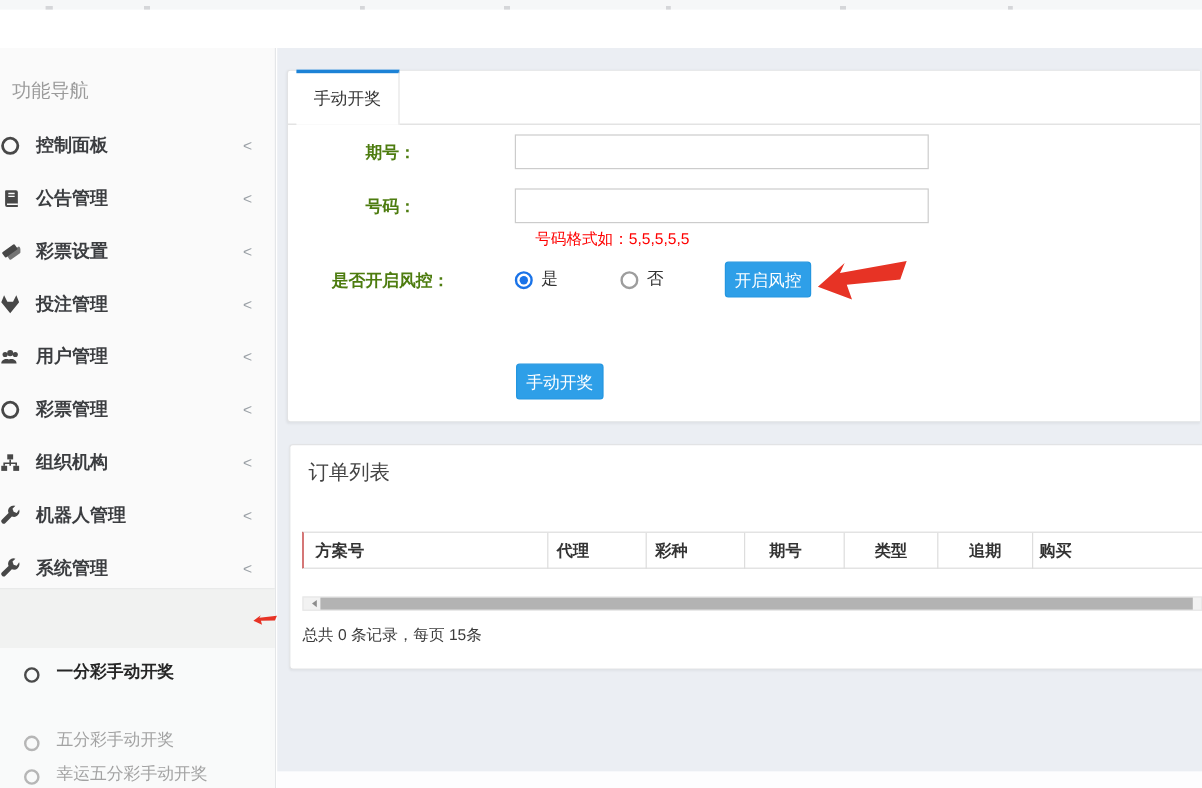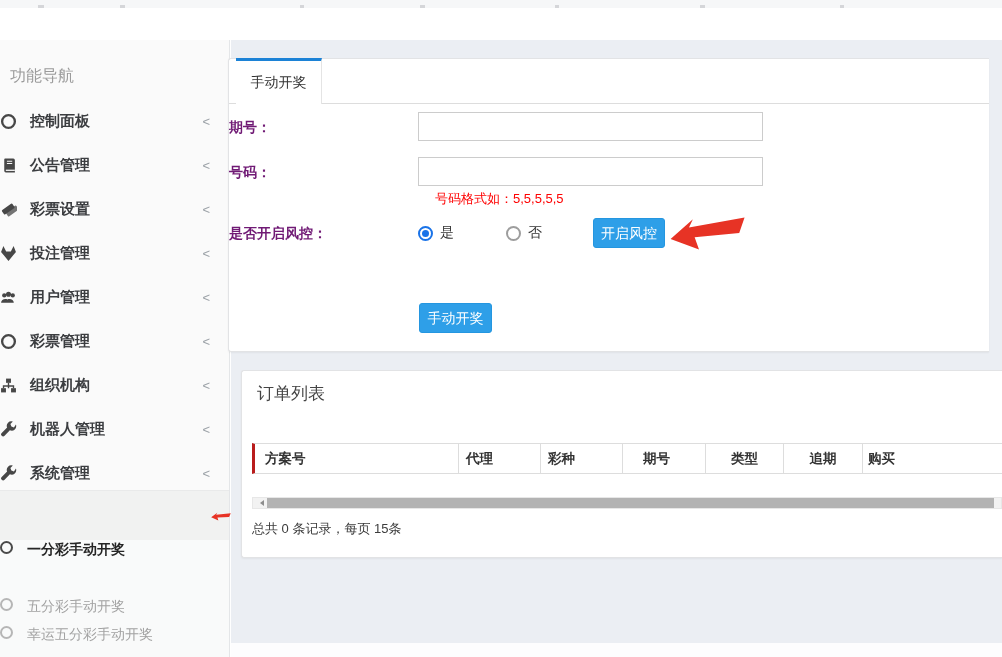--- a/index.html
+++ b/index.html
@@ -27,45 +27,45 @@
     align-items:center; cursor:pointer; }
   .side-item .ic { width:17px; height:17px; margin-right:13px; flex:0 0 17px; color:#474747; }
   .side-item .lbl { font-size:15px; font-weight:700; color:#3b3d40; }
   .side-item .chev { position:absolute; right:20px; color:#9aa0a6; font-size:13px;
     font-weight:400; line-height:1; }
   .chev.down { transform:rotate(-90deg); }
   .expanded-row-bg { position:absolute; left:0; top:450px; width:229px; height:50px;
     background:#f1f2f1; border-top:1px solid #e9eaea; }
   .submenu-bg { position:absolute; left:0; top:500px; width:229px; height:117px; background:#f9fafa; }
   .sub-item { position:absolute; left:0; width:230px; height:28px; display:flex;
-    align-items:flex-start; cursor:pointer; }
+    align-items:flex-end; padding-left:20px; cursor:pointer; }
   .sub-item .ring { width:13px; height:13px; border:2px solid #b6b6b6; border-radius:50%;
     margin-right:14px; flex:0 0 13px; }
   .sub-item .slbl { font-size:14px; color:#a2a2a2; }
   .sub-item.active .ring { border-color:#4a4a4a; }
   .sub-item.active .slbl { color:#262626; font-weight:700; }
 
   
   .content-bg { position:absolute; left:231px; top:40px; width:771px; height:603px; background:#ebeef3; }
   .bottom-strip { position:absolute; left:231px; top:643px; width:771px; height:14px; background:#fdfdfe; }
 
   .panel { position:absolute; background:#fff; border:1px solid #e2e3e5; border-right:none;
     border-radius:3px 0 0 3px; box-shadow:0 1px 2px rgba(0,0,0,.05); }
-  .form-panel   { left:228px; top:58px;  width:761px; height:294px; }
+  .form-panel   { left:239px; top:58px;  width:761px; height:294px; }
   .orders-panel { left:241px; top:370px; width:761px; height:188px; }
 
   
   .tabbar { position:absolute; left:0; top:0; width:100%; height:45px; border-bottom:1px solid #ddd; }
   .tab-active { position:absolute; left:7px; top:-1px; width:86px; height:46px; background:#fff;
     border-top:3px solid #1c82d6; border-right:1px solid #e4e4e4; text-align:center;
     line-height:42px; font-size:14px; color:#333; cursor:pointer; }
 
   
   .f-label { position:absolute; left:0; width:171px; height:30px; line-height:30px;
-    text-align:left; font-size:14px; font-weight:700; color:#701a75; }
+    text-align:center; font-size:14px; font-weight:700; color:#4d7c0f; }
   .f-input { position:absolute; left:189px; width:345px; height:29px; border:1px solid #ccc;
     background:#fff; font-size:14px; padding:0 8px; color:#333; outline:none; }
   .hint { position:absolute; left:206px; top:131px; font-size:13px; color:#fe0202; }
   .radio-wrap { position:absolute; top:159px; height:30px; display:flex; align-items:center;
     cursor:pointer; }
   .radio { width:15px; height:15px; border-radius:50%; margin-right:7px; position:relative; }
   .radio.on { border:2px solid #1a73e8; }
   .radio.on::after { content:""; position:absolute; left:2px; top:2px; width:7px; height:7px;
     border-radius:50%; background:#1a73e8; }
   .radio.off { border:2px solid #9d9d9d; background:#fff; }
@@ -76,21 +76,21 @@
   .btn-risk   { left:364px; top:159px; width:72px; }
   .btn-submit { left:190px; top:244px; width:73px; }
 
   
   .arrow1 { position:absolute; left:440px; top:156px; width:78px; height:36px; transform:rotate(2deg); }
   .arrow2 { position:absolute; left:211px; top:511px; width:20px; height:11px; transform:rotate(6deg); }
 
   
   .orders-title { position:absolute; left:15px; top:11px; font-size:17px; color:#444; }
   .thead { position:absolute; left:10px; top:72px; right:0; height:31px; display:flex;
-    border-top:1px solid #ddd; border-bottom:1px solid #ddd; border-left:3px solid #b91c1c; }
+    border-top:1px solid #ddd; border-bottom:1px solid #ddd; border-left:1px solid #b91c1c; }
   .th { height:30px; line-height:30px; font-size:13.5px; font-weight:700; color:#333;
     border-right:1px solid #ddd; padding-left:7px; overflow:hidden; white-space:nowrap; }
   .th.c { text-align:center; padding-left:0; }
   .th:last-child { border-right:none; flex:1 1 auto; min-width:0; padding-left:5px; }
   .hscroll { position:absolute; left:10px; top:126px; right:0; height:12px; background:#f2f2f2;
     border:1px solid #e7e7e7; display:flex; align-items:center; cursor:pointer; }
   .hs-btn { width:14px; height:10px; position:relative; flex:0 0 14px; }
   .hs-btn::after { content:""; position:absolute; left:4px; top:2px; border:3px solid transparent;
     border-right:4px solid #8d8d8d; }
   .hs-thumb { height:10px; background:#b3b3b3; flex:1 1 auto; margin-right:7px; }

